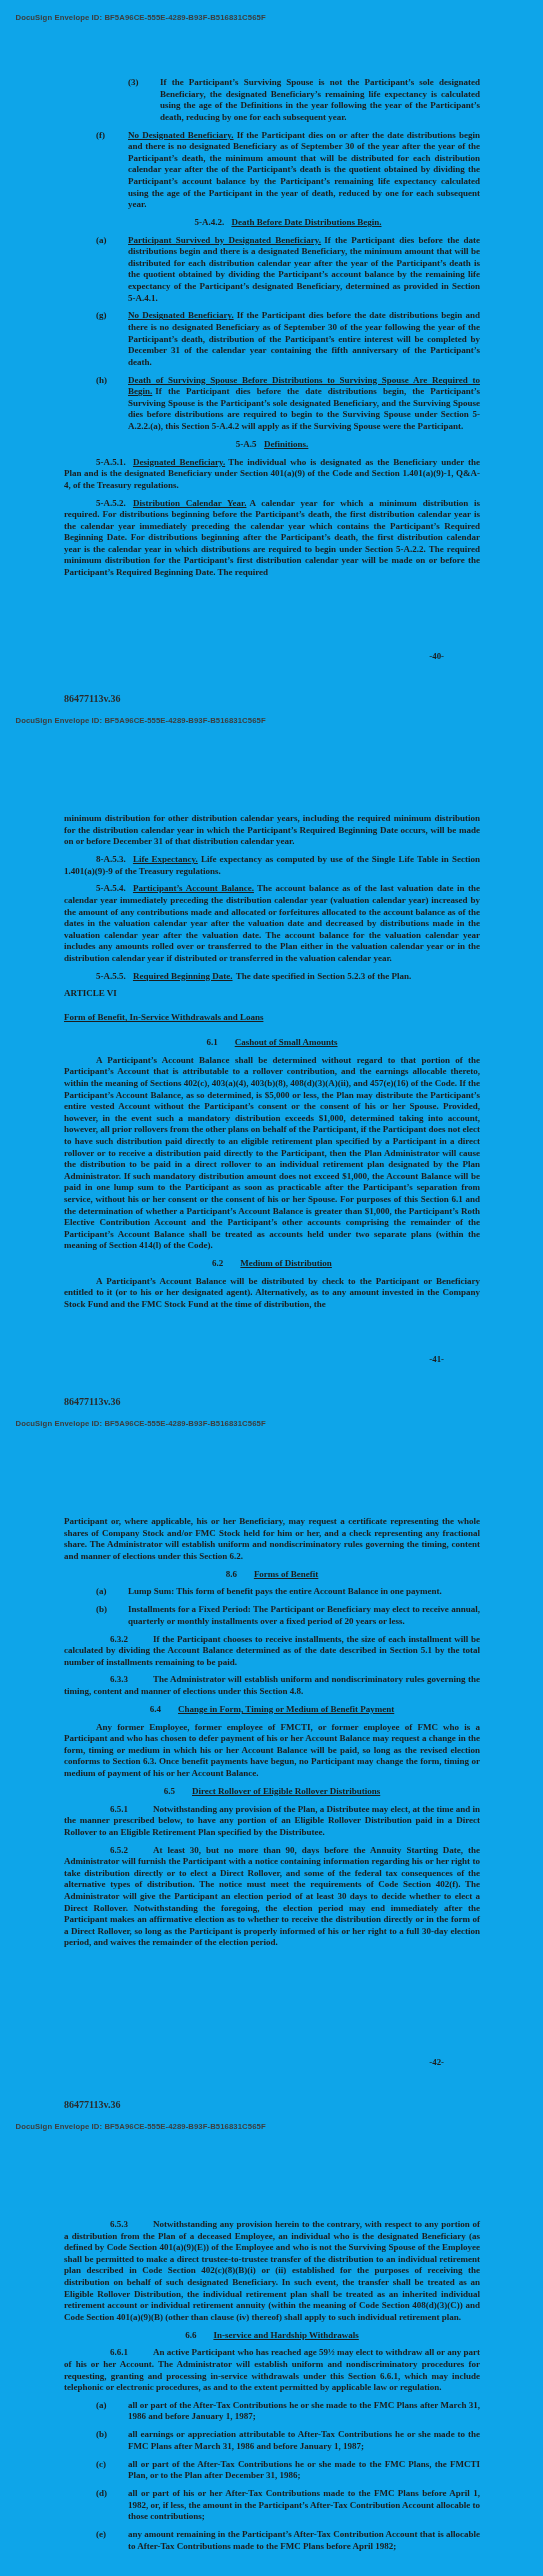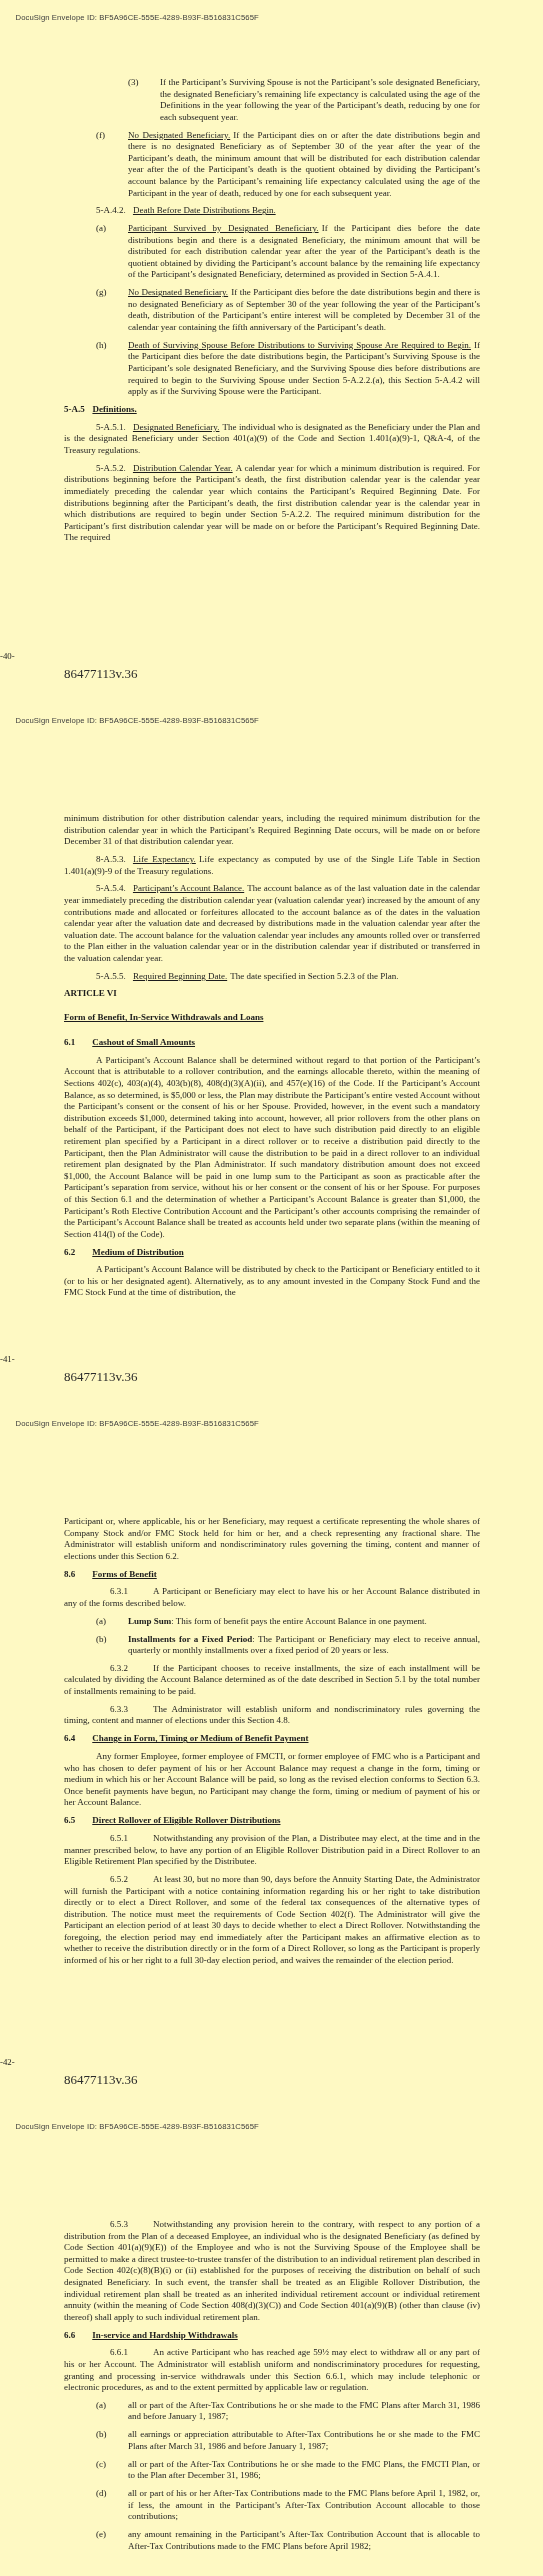--- a/index.html
+++ b/index.html
@@ -1,51 +1,51 @@
 <!DOCTYPE html>
 <html style="font-size:8.2px"><head>
 <meta charset="utf-8">
 <style>
   html,body { margin:0; padding:0; background:#ffffff; }
   .doc { width:544px; margin:0; background:#ffffff; }
-  .page { position:relative; width:544px; height:703px; background:#fef9c3; overflow:hidden; }
+  .page { position:relative; width:544px; height:703px; background:#0ea5e9; overflow:hidden;font-weight:bold; }
   .ds-header {
     position:absolute; left:15.5px; top:13px;
     font-family:"Liberation Sans", sans-serif;
     font-size:7.7px; color:#3d3d3d; letter-spacing:0.1px; white-space:nowrap;
   }
   .body-col {
     position:absolute; left:64px; width:416px;
     font-family:"Liberation Serif", serif;
     font-size:9px; line-height:11.6px; color:#1c1c1c;
   }
   .top-a { top:77px; }
   .top-b { top:110px; }
   .para { margin:0 0 6.2px 0; text-align:justify; }
-  .h    { margin:0 0 6.2px 0; text-align:left; }
+  .h    { margin:0 0 6.2px 0; text-align:center; }
   .indent1 { text-indent:32px; }
   .indent-sub { text-indent:46px; }
   .hang1 { padding-left:64px; position:relative; text-indent:0; }
   .hang2 { padding-left:96px; position:relative; text-indent:0; }
   .hang1 > .lbl { position:absolute; left:32px; }
   .hang2 > .lbl { position:absolute; left:64px; }
   .tab { display:inline-block; }
   .t14 { width:7.2px; } .t16 { width:7.7px; } .t33 { width:17px; } .t48 { width:25px; }
   .u { text-decoration:underline; }
   .run { margin-left:3.1px;margin-top:48px; }
   .center { text-align:left; }
   .article-num  { margin:5.2px 0 12.4px 0; }
   .article-title{ margin:0 0 13px 0; }
   .page-num {
-    position:absolute; left:0; width:444px; top:651px; text-align:left;
+    position:absolute; left:0; width:444px; top:651px; text-align:right;
     font-family:"Liberation Serif", serif; font-size:8.8px; color:#1c1c1c;
   }
   .doc-id {
-    position:absolute; left:64px; top:666px;
-    font-family:"Liberation Serif", serif; font-size:13px; color:#2a2a2a;
+    position:absolute; left:64px; top:693px;
+    font-family:"Liberation Serif", serif; font-size:10px; color:#2a2a2a;
   }
 </style>
 </head>
 <body>
 
 <div class="doc">
 
   <section class="page">
     <div class="ds-header">DocuSign Envelope ID: BF5A96CE-555E-4289-B93F-B516831C565F</div>
     <div class="body-col top-a">
@@ -133,23 +133,20 @@
   <section class="page">
     <div class="ds-header">DocuSign Envelope ID: BF5A96CE-555E-4289-B93F-B516831C565F</div>
     <div class="body-col top-b">
 
       <p class="para">Participant or, where applicable, his or her Beneficiary, may request a certificate representing the whole shares of Company Stock and/or FMC Stock held for him or her, and a check representing any fractional share.  The Administrator will establish uniform and nondiscriminatory rules governing the timing, content and manner of elections under this Section 6.2.</p>
 
       <p class="h">
         <b>8.6</b><span class="tab t33"></span><b class="u">Forms of Benefit</b>
       </p>
 
-      <p class="para indent-sub">
-        <span>6.3.1</span><span class="tab t48"></span><span>A Participant or Beneficiary may elect to have his or her Account Balance distributed in any of the forms described below.</span>
-      </p>
 
       <p class="para hang1">
         <span class="lbl">(a)</span><b>Lump Sum</b><span>:  This form of benefit pays the entire Account Balance in one payment.</span>
       </p>
 
       <p class="para hang1">
         <span class="lbl">(b)</span><b>Installments for a Fixed Period</b><span>:  The Participant or Beneficiary may elect to receive annual, quarterly or monthly installments over a fixed period of 20 years or less.</span>
       </p>
 
       <p class="para indent-sub">

